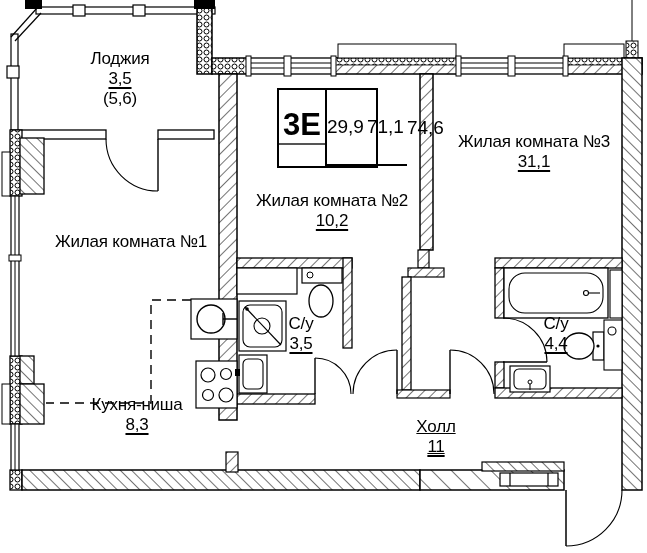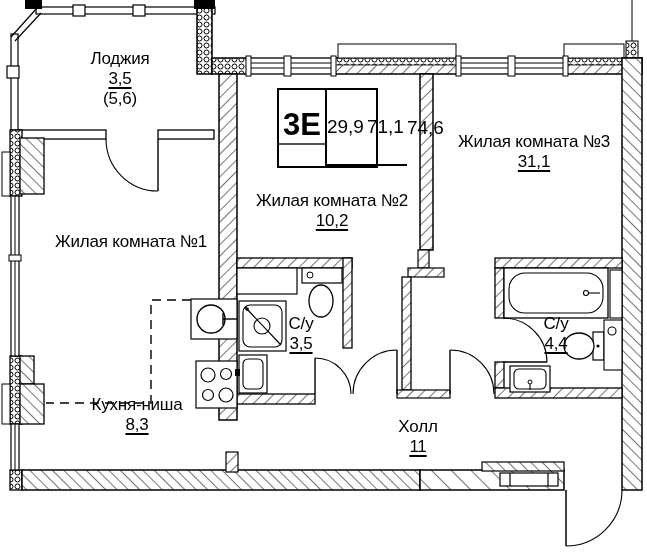--- a/index.html
+++ b/index.html
@@ -260,21 +260,21 @@
   <div class="lbl" style="left:556px;top:314px;">
     <div>С/у</div>
     <div class="area">4,4</div>
   </div>
 
   <div class="lbl" style="left:137px;top:395px;">
     <div>Кухня-ниша</div>
     <div class="area">8,3</div>
   </div>
 
-  <div class="lbl" style="left:418px;top:417px;">
+  <div class="lbl" style="left:436px;top:417px;text-decoration:underline;">
     <div>Холл</div>
     <div class="area">11</div>
   </div>
 
   <div class="info-table">
     <div class="type-cell">
       <span>3Е</span>
     </div>
     <div class="vals">
       <div class="v">29,9</div>

